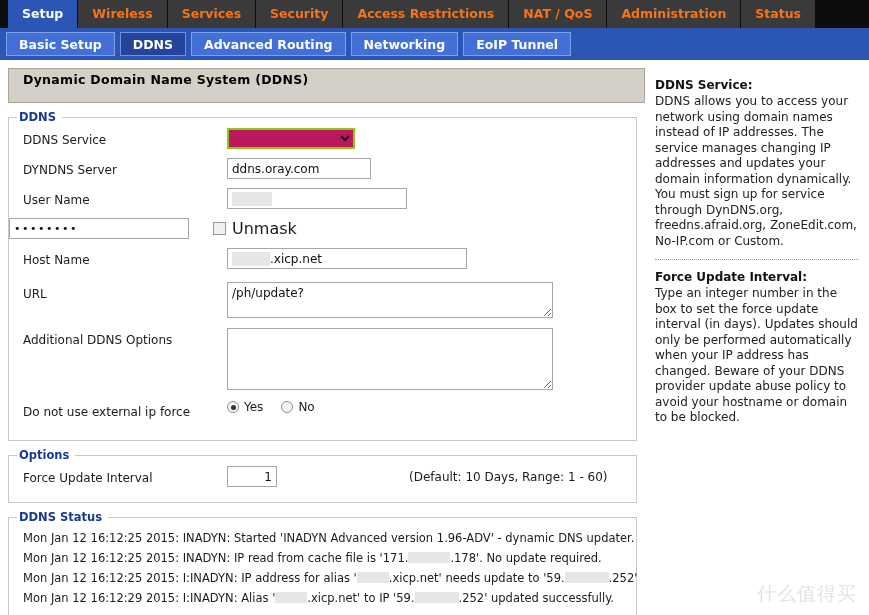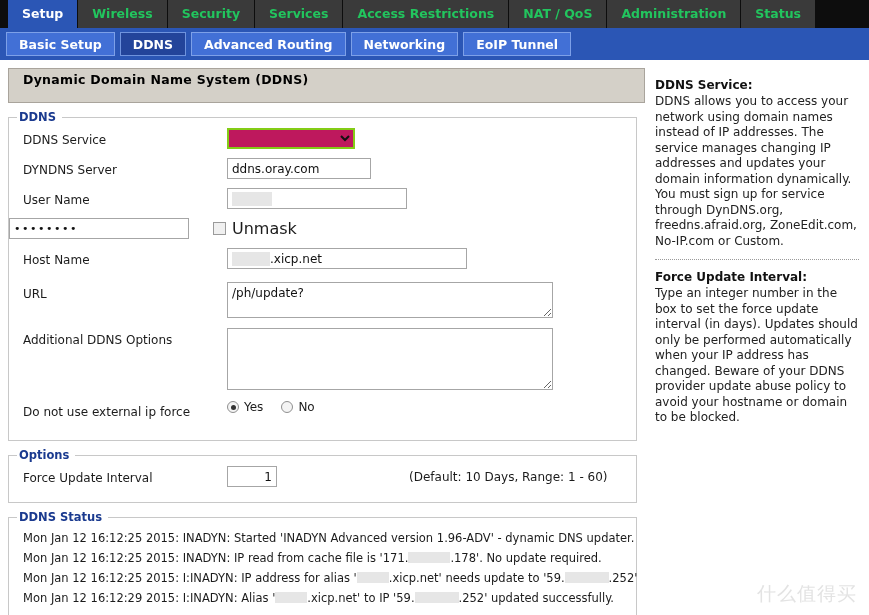--- a/index.html
+++ b/index.html
@@ -24,21 +24,21 @@
     align-items: flex-end;
     padding-left: 8px;
     box-sizing: border-box;
   }
   .maintab {
     height: 28px;
     line-height: 28px;
     padding: 0 14px;
     font-size: 12.5px;
     font-weight: bold;
-    color: #22c55e;
+    color: #f97316;
     background: #3a3a3a;
     border-right: 1px solid #0d0d0d;
     white-space: nowrap;
     cursor: pointer;
     box-sizing: border-box;
   }
   .maintab.active {
     background: #2b56b5;
     color: #ffffff;
   }
@@ -329,22 +329,22 @@
   }
 </style>
 </head>
 <body>
 
 <div id="page">
 
   <div class="maintabs">
     <div class="maintab active">Setup</div>
     <div class="maintab">Wireless</div>
+    <div class="maintab">Services</div>
     <div class="maintab">Security</div>
-    <div class="maintab">Services</div>
     <div class="maintab">Access Restrictions</div>
     <div class="maintab">NAT / QoS</div>
     <div class="maintab">Administration</div>
     <div class="maintab">Status</div>
   </div>
 
   <div class="subtabs">
     <div class="subtab">Basic Setup</div>
     <div class="subtab active">DDNS</div>
     <div class="subtab">Advanced Routing</div>

